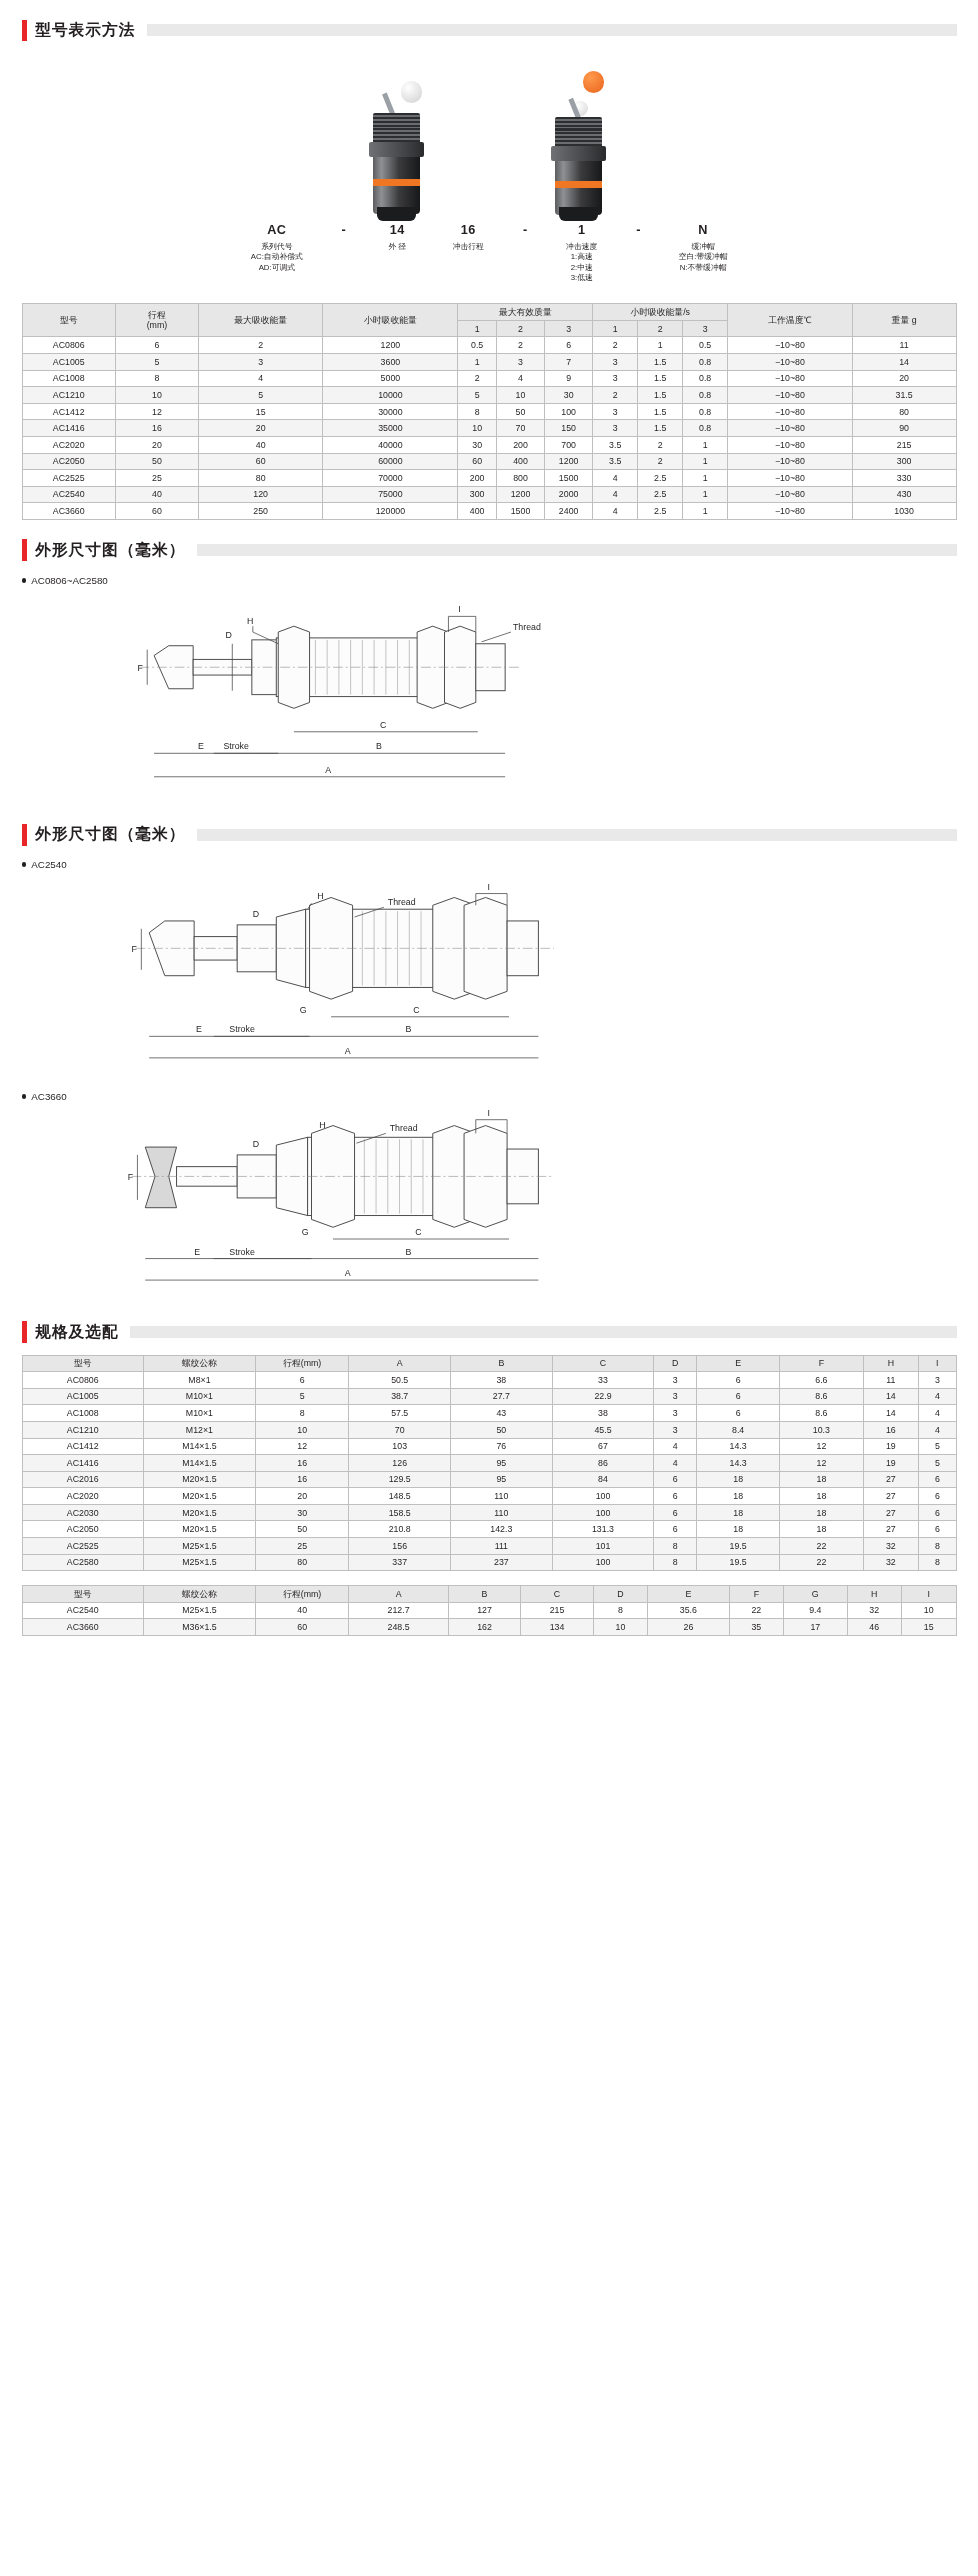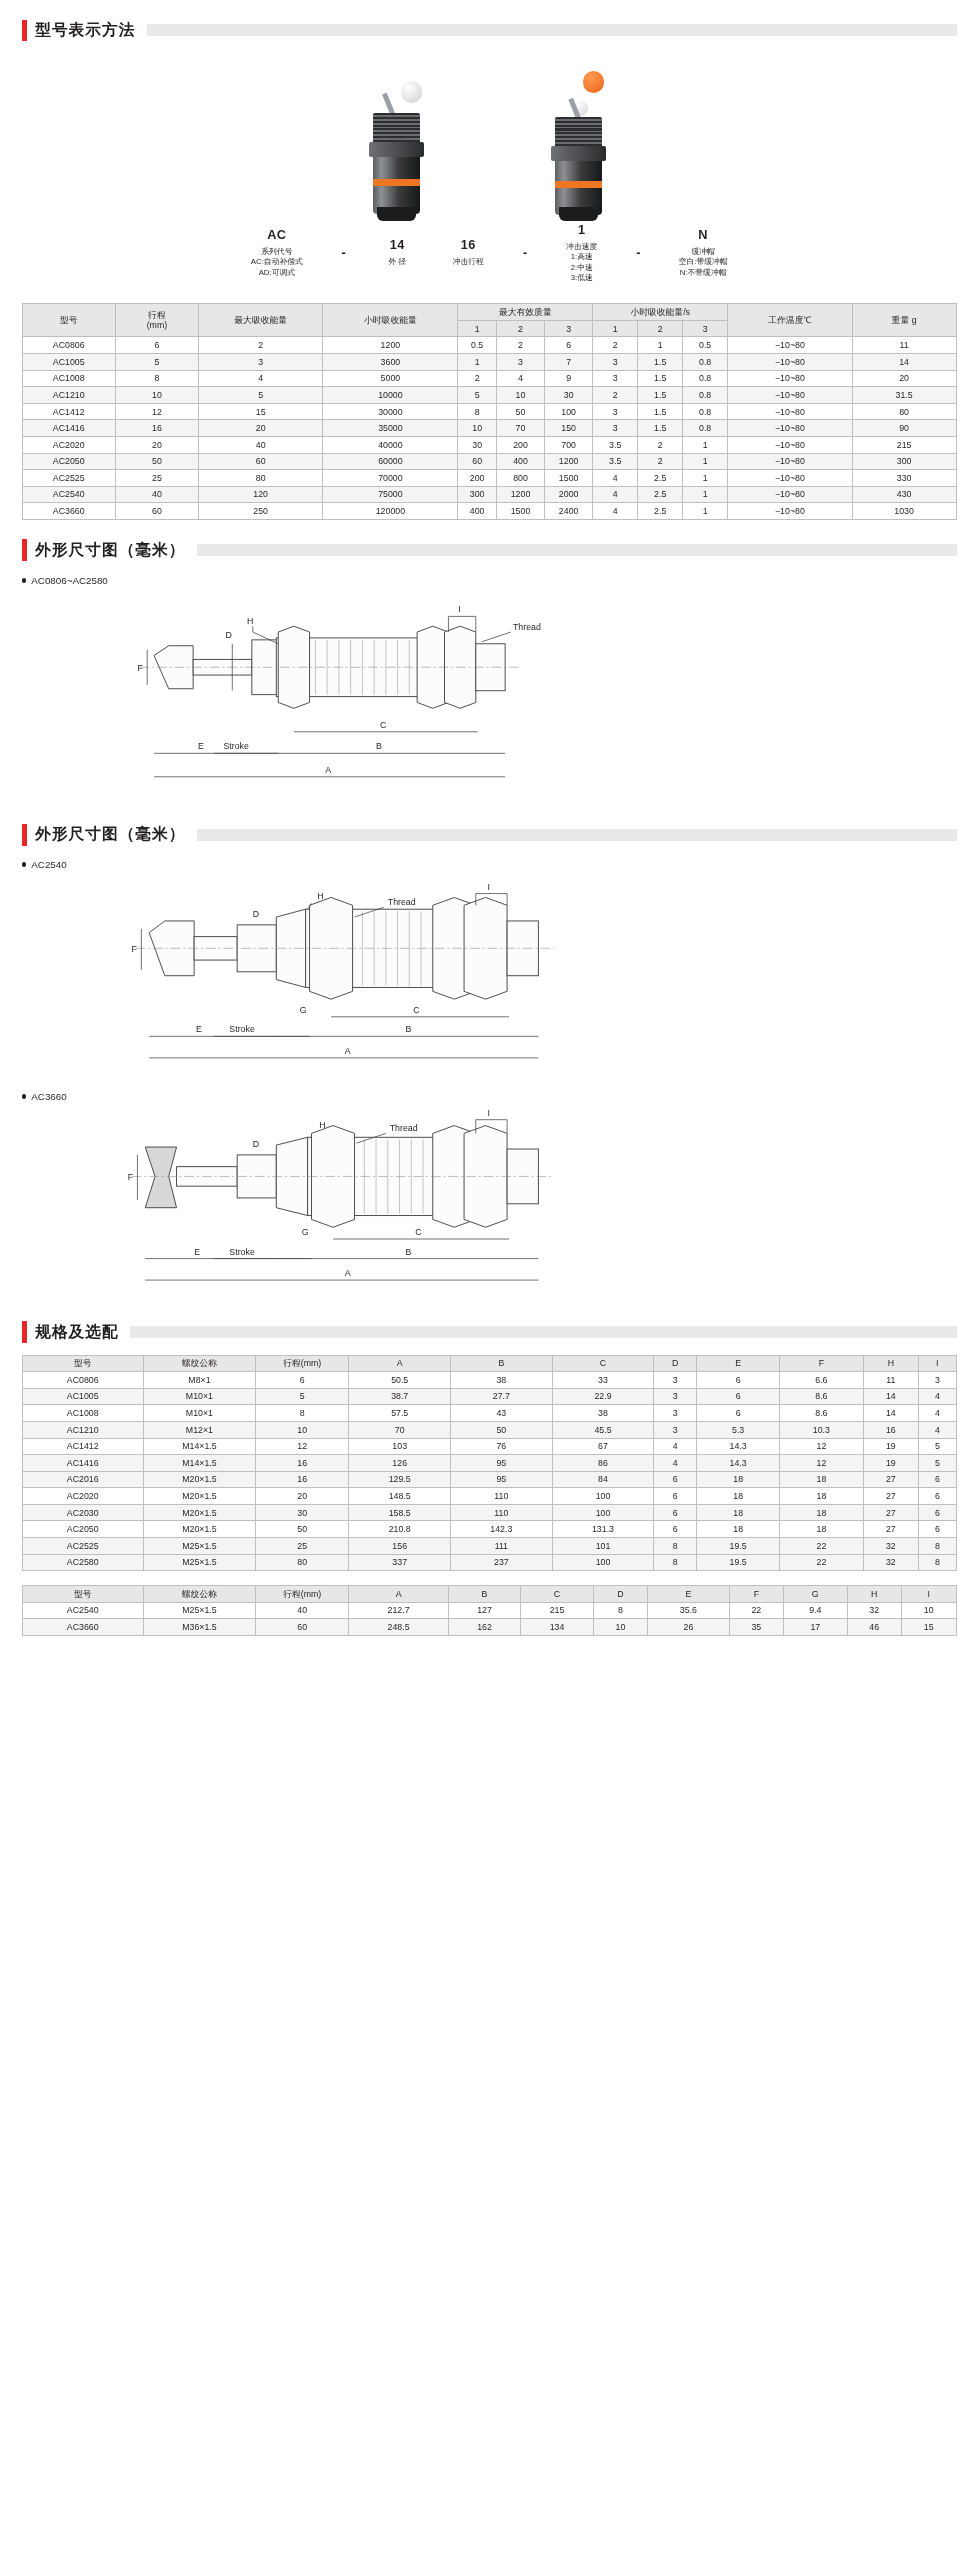--- a/index.html
+++ b/index.html
@@ -64,21 +64,21 @@
   .shock .band {
     position: absolute; left: 33px; width: 47px; height: 6.8px;
     background: #ef7622;
   }
   .shock .nose {
     position: absolute; left: 37px; bottom: -2px; width: 39px; height: 13.7px;
     background: #1b1c1e; border-radius: 0 0 5.9px 5.9px;
   }
 
   .code-row {
-    display: flex; justify-content: center; align-items: center;
+    display: flex; justify-content: center; align-items: flex-start;
     gap: 0px; margin-top: 2px;
   }
   .code-col { text-align: center; position: relative; }
   .code-val { font-size: 12.7px; font-weight: bold; letter-spacing: 0.5px; }
   .code-dash { font-size: 12.7px; font-weight: bold; padding: 0 17.6px; }
   .code-desc { font-size: 7.8px; line-height: 1.35; color: #231f20; margin-top: 4.9px; white-space: pre-line;}
 
   
   table.grid {
     border-collapse: collapse; width: calc(100% - 43px); margin: 5.9px 21.5px 0 21.5px;
@@ -622,21 +622,21 @@
           <td>4</td>
         </tr>
         <tr class="alt">
           <td>AC1210</td>
           <td>M12×1</td>
           <td>10</td>
           <td>70</td>
           <td>50</td>
           <td>45.5</td>
           <td>3</td>
-          <td>5.3</td>
+          <td>8.4</td>
           <td>10.3</td>
           <td>16</td>
           <td>4</td>
         </tr>
         <tr>
           <td>AC1412</td>
           <td>M14×1.5</td>
           <td>12</td>
           <td>103</td>
           <td>76</td>

